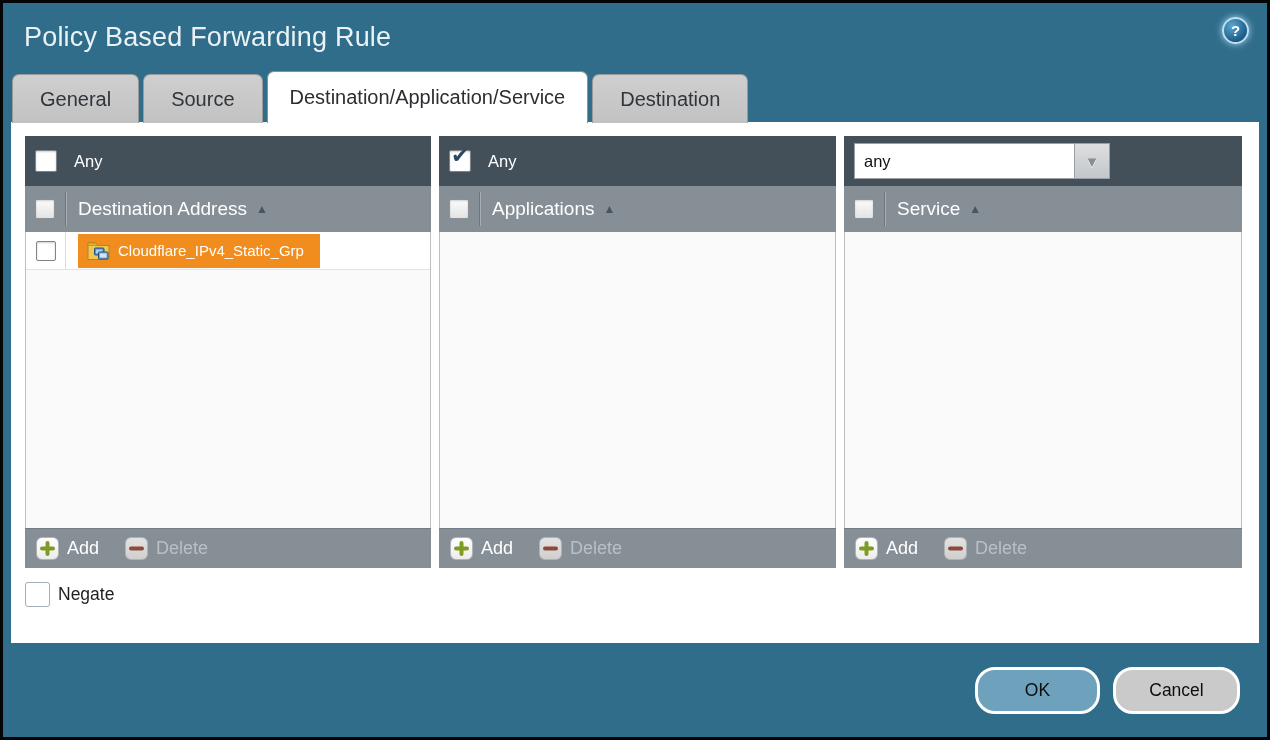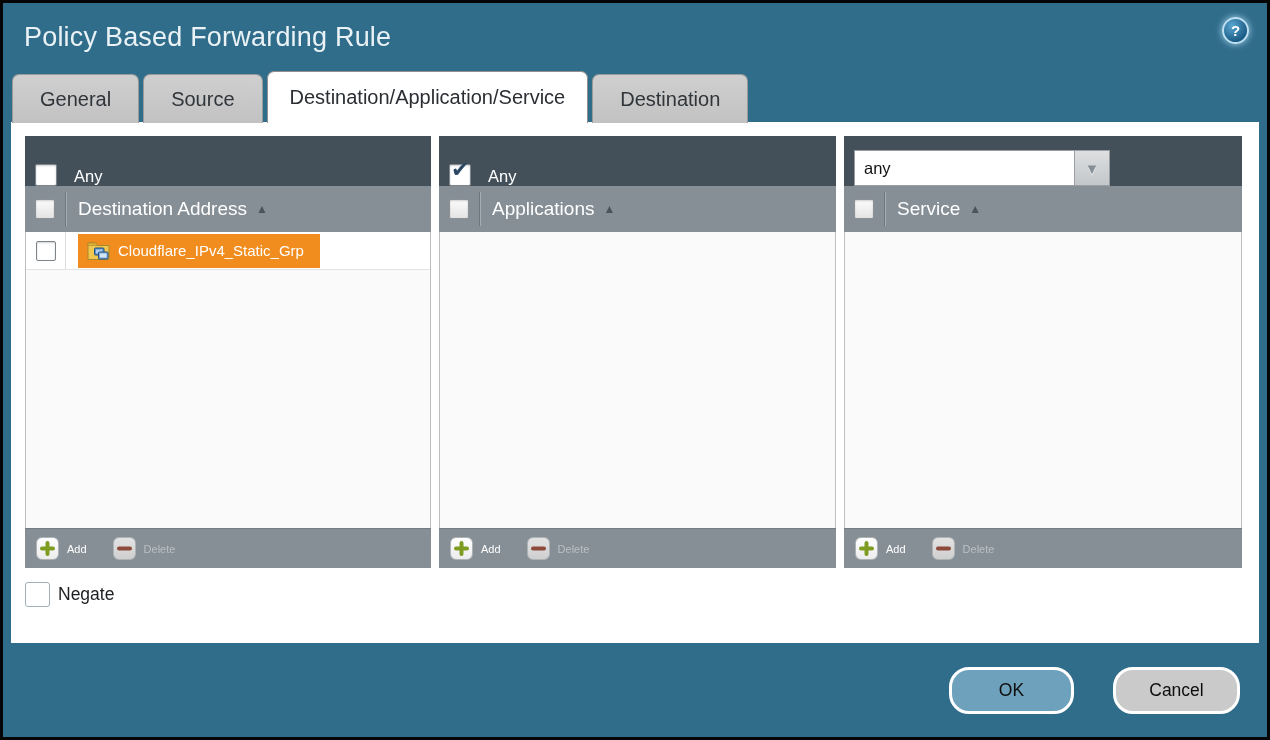--- a/index.html
+++ b/index.html
@@ -53,21 +53,21 @@
   .columns{
     position:absolute; left:14px; top:14px; height:432px;
     display:flex; gap:8px;
   }
   .col{ display:flex; flex-direction:column; }
   .col-destination{ width:406px; }
   .col-applications{ width:397px; }
   .col-service{ width:398px; }
 
   .col-top{
-    height:50px; background:#445059; display:flex; align-items:flex-end;
+    height:50px; background:#445059; display:flex; align-items:center;
     padding:0 10px; gap:17px; flex:none;
   }
   .col-header{
     height:46px; background:#868f96; display:flex; align-items:center;
     padding:0 10px; gap:0; flex:none;
   }
   .col-body{
     flex:1; background:#fafafa;
     border-left:1px solid #bcc0c3; border-right:1px solid #bcc0c3;
     overflow:hidden;
@@ -128,39 +128,39 @@
 
   
   .tool-btn{ display:flex; align-items:center; gap:8px; cursor:pointer; }
   .tool-icon{
     width:23px; height:23px; border-radius:6px; flex:none;
     display:flex; align-items:center; justify-content:center;
     border:1px solid #aeb3b6;
   }
   .add-icon{ background:linear-gradient(#ffffff,#ececec); }
   .delete-icon{ background:linear-gradient(#e3e3e3,#cfcfcf); }
-  .tool-label{ font-size:11px; color:#fff;text-align:center; }
+  .tool-label{ font-size:18px; color:#fff;text-align:center; }
   .tool-btn.disabled{ cursor:default; }
   .tool-btn.disabled .tool-label{ color:#b9c0c5; }
 
   
   .negate-row{
     position:absolute; left:14px; top:460px;
     display:flex; align-items:center; gap:8px;
   }
   .negate-label{ font-size:17.5px; color:#1c1e21; }
 
   
   .dialog-buttons{
     position:absolute; right:27px; bottom:23px; display:flex; gap:13px;
   }
   .btn{
     height:47px; border-radius:20px; border:3px solid #fff;
     font-size:17.5px; color:#0e0e0e; display:flex; align-items:center; justify-content:center;
-    cursor:pointer; font-family:"Liberation Sans", sans-serif;margin-left:26px;
+    cursor:pointer; font-family:"Liberation Sans", sans-serif;
   }
   .btn-ok{ width:125px; background:#6ea2bc; }
   .btn-cancel{ width:127px; background:#cacaca; }
 </style>
 </head>
 <body>
 
 <div class="dialog">
 
   <div class="titlebar">

